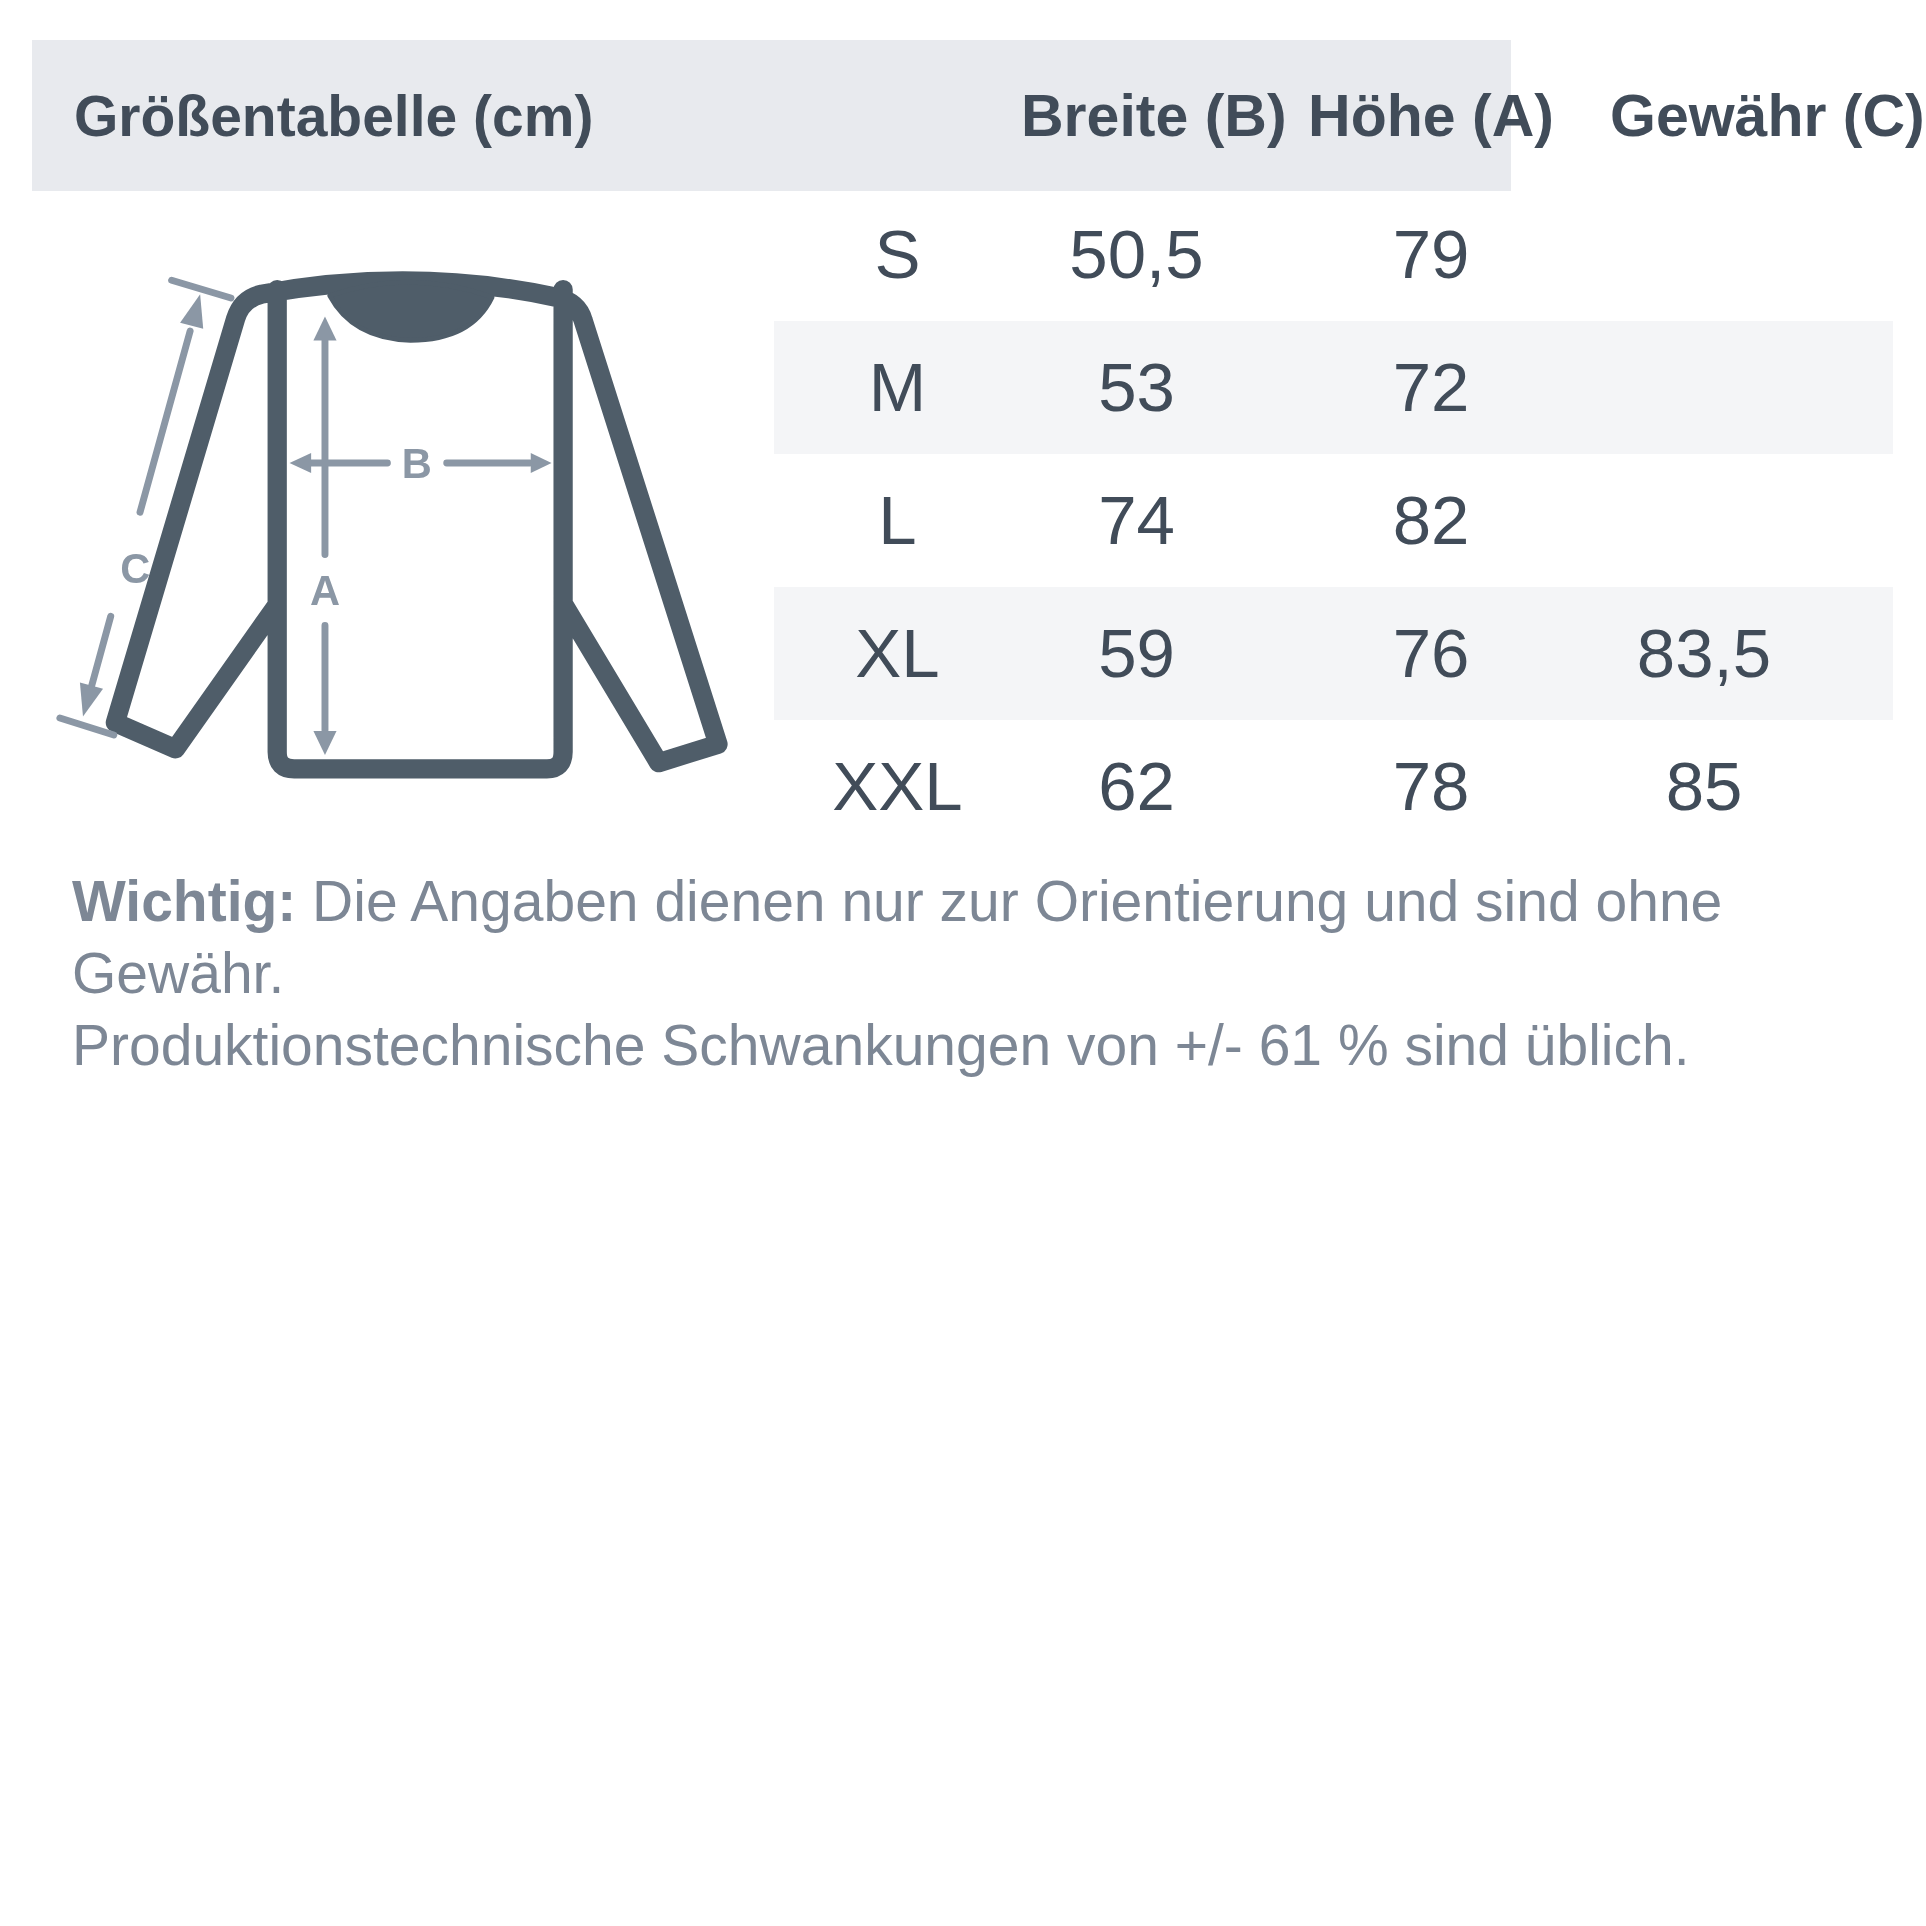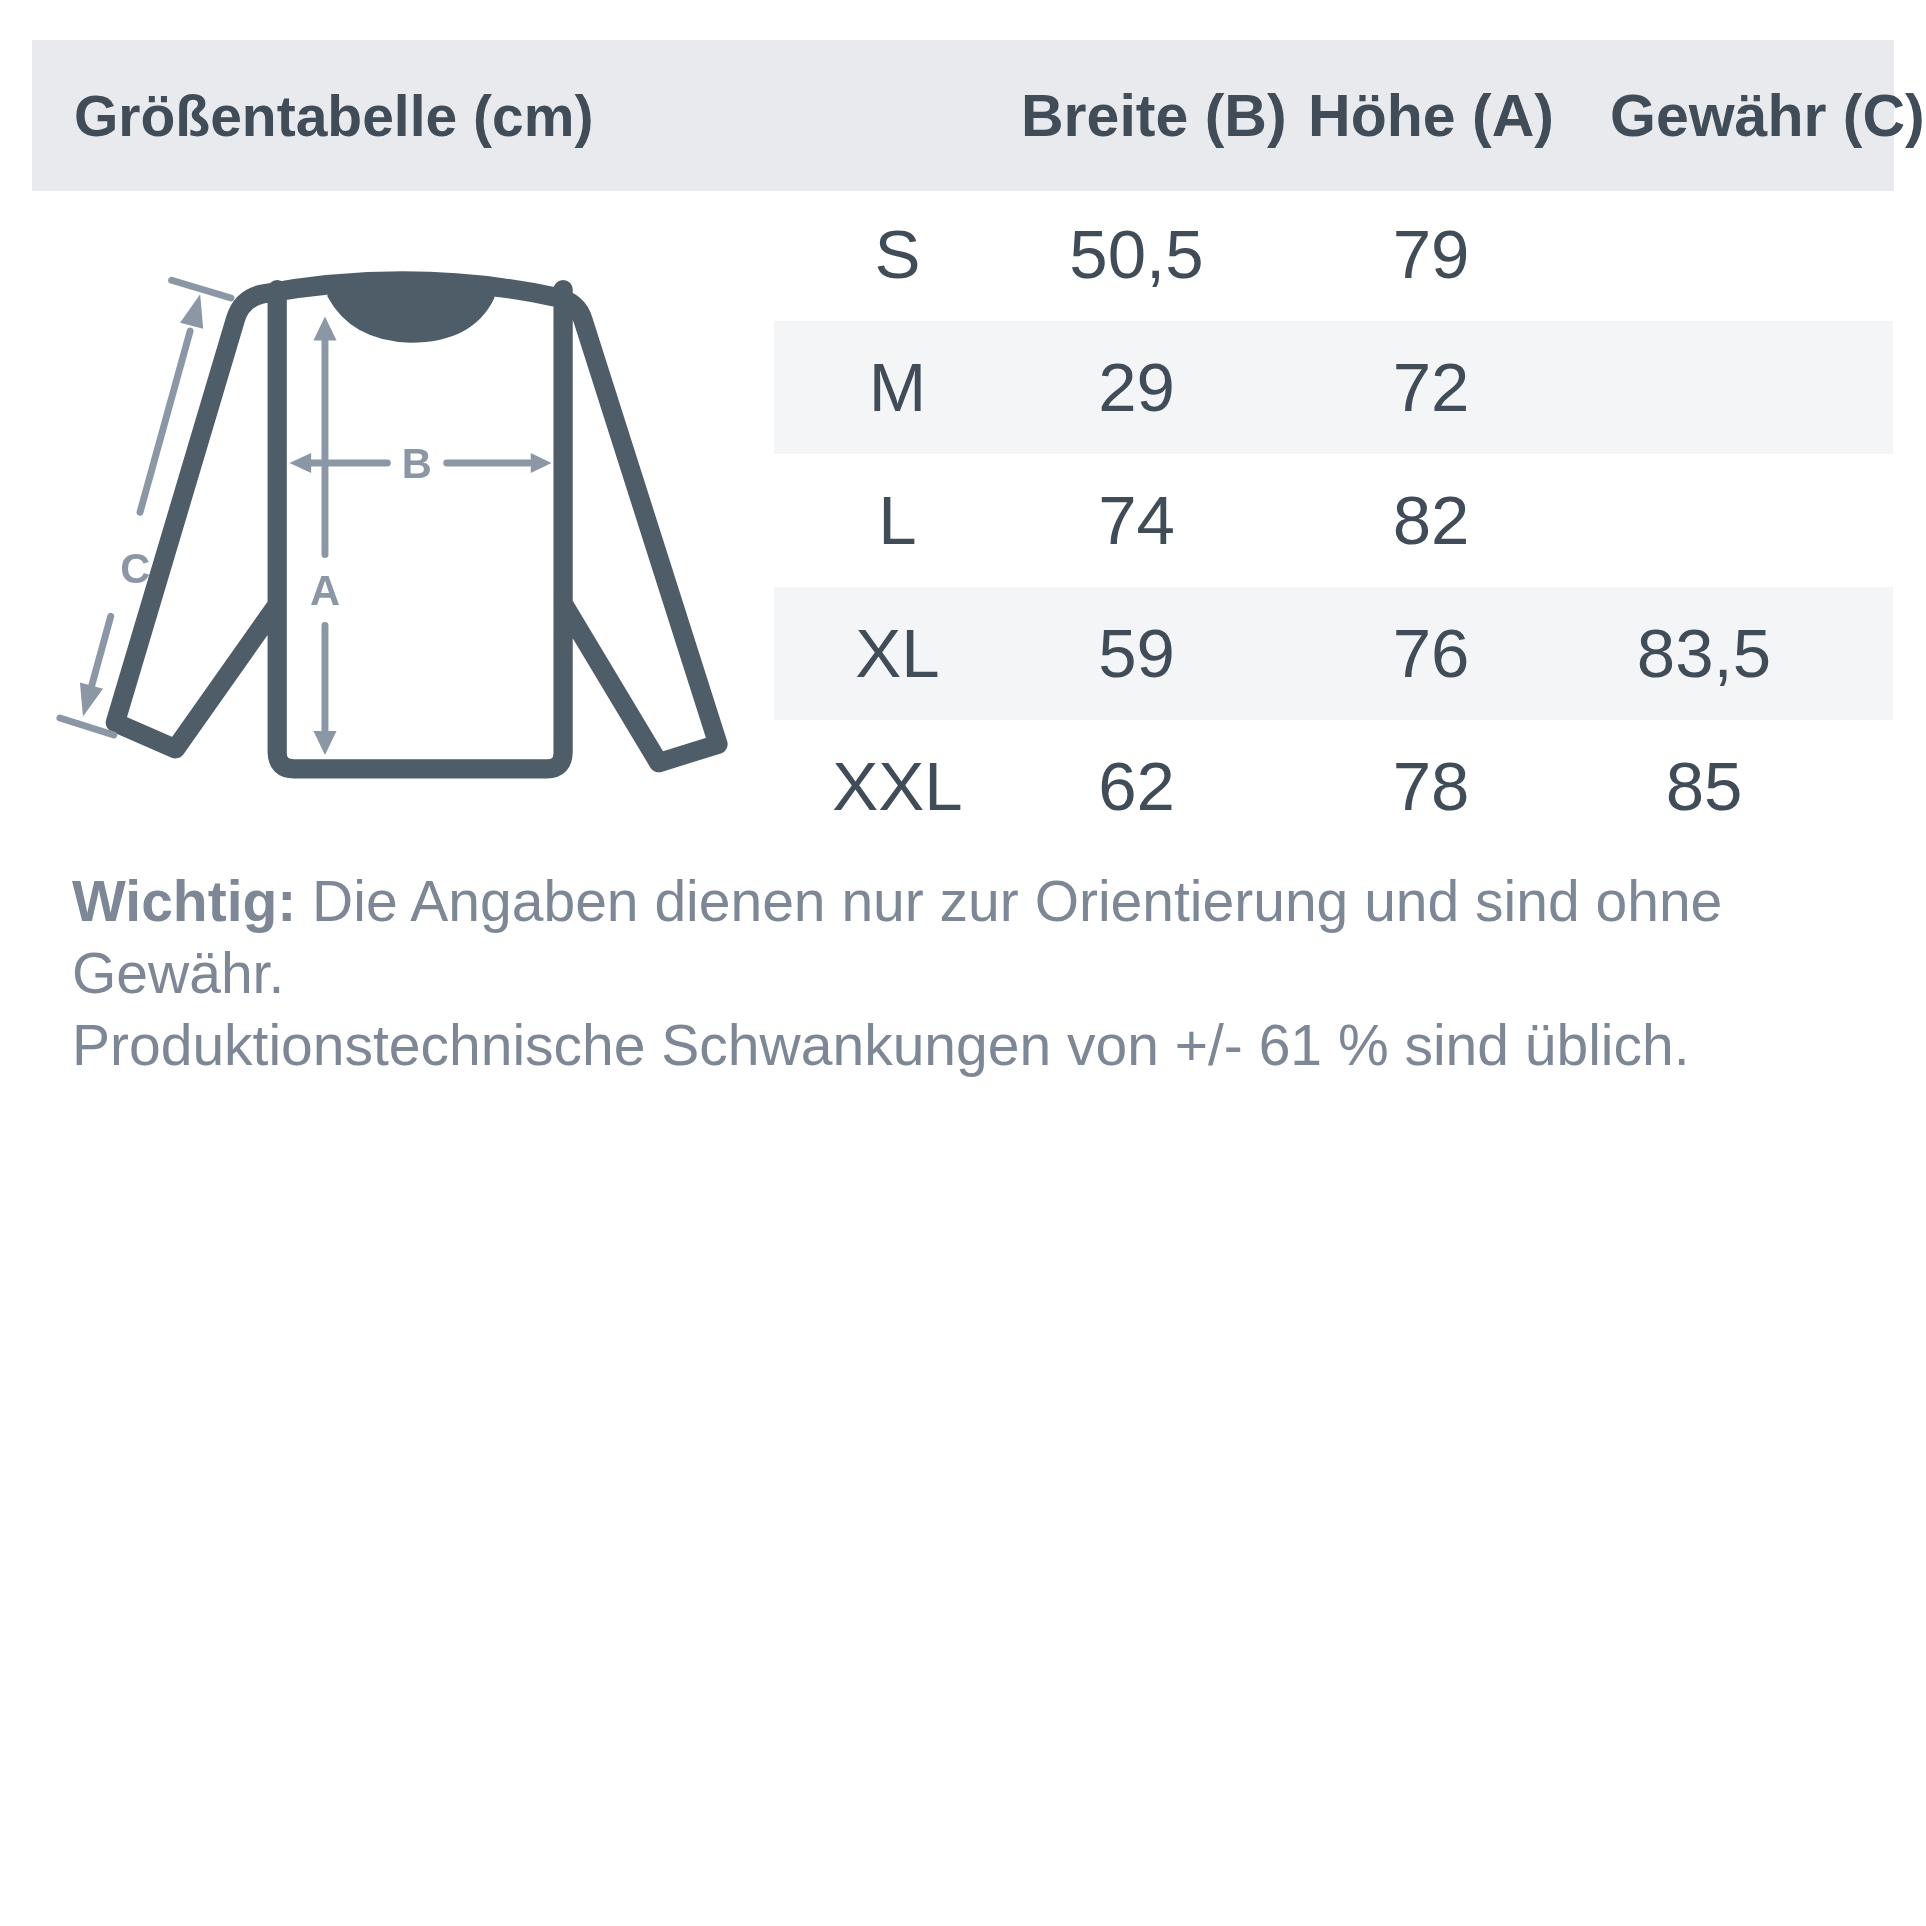--- a/index.html
+++ b/index.html
@@ -8,21 +8,21 @@
     width:1926px;
     height:1926px;
     background:#ffffff;
     font-family:"Liberation Sans", sans-serif;
     overflow:hidden;
   }
   
   .header-bar{
     position:absolute;
     left:32px; top:40px;
-    width:1862px; height:151px;
+    width:1479px; height:151px;
     background:#e8eaee;
     display:grid;
     grid-template-columns:989px 231px 358px 188px 1fr;
     align-items:center;
   }
   .chart-title{
     padding-left:42px;
     font-size:57px;
     font-weight:bold;
     color:#414c59;
@@ -119,21 +119,21 @@
   </svg>
 
   <div class="size-table">
     <div class="t-row">
       <span class="t-cell">S</span>
       <span class="t-cell">50,5</span>
       <span class="t-cell">79</span>
     </div>
     <div class="t-row shaded">
       <span class="t-cell">M</span>
-      <span class="t-cell">29</span>
+      <span class="t-cell">53</span>
       <span class="t-cell">72</span>
     </div>
     <div class="t-row">
       <span class="t-cell">L</span>
       <span class="t-cell">74</span>
       <span class="t-cell">82</span>
     </div>
     <div class="t-row shaded">
       <span class="t-cell">XL</span>
       <span class="t-cell">59</span>

